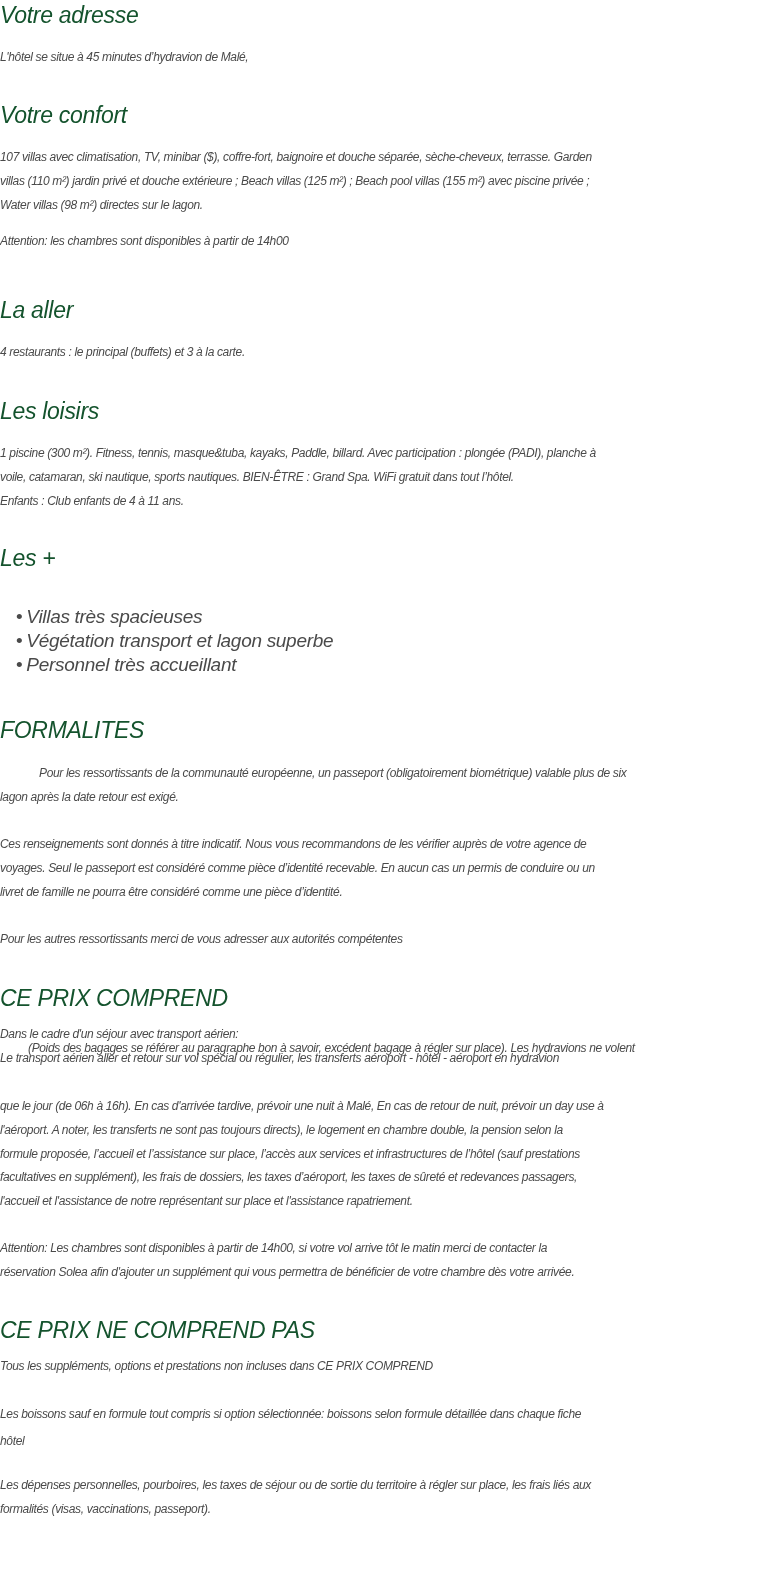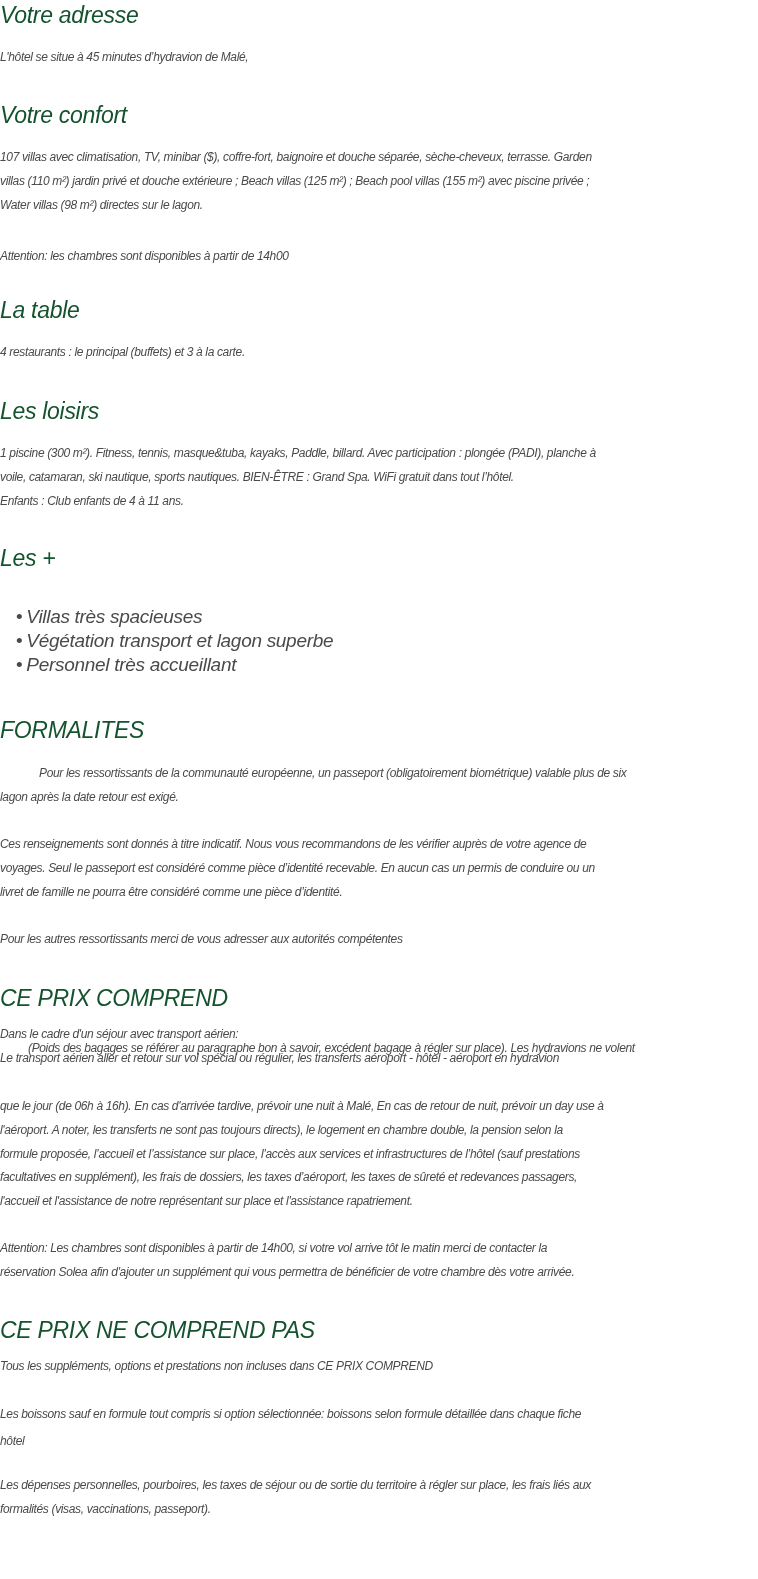--- a/index.html
+++ b/index.html
@@ -54,23 +54,23 @@
 
 <div class="page" style="height:1579px;">
 
   <h2 class="section-title blk" style="top:0px;">Votre adresse</h2>
   <p class="p blk" style="top:45px;">L'hôtel se situe à 45 minutes d’hydravion de Malé,</p>
 
   <h2 class="section-title blk" style="top:100px;">Votre confort</h2>
   <p class="p blk" style="top:145px;">107 villas avec climatisation, TV, minibar ($), coffre-fort, baignoire et douche séparée, sèche-cheveux, terrasse. Garden</p>
   <p class="p blk" style="top:169px;">villas (110 m²) jardin privé et douche extérieure ; Beach villas (125 m²) ; Beach pool villas (155 m²) avec piscine privée ;</p>
   <p class="p blk" style="top:193px;">Water villas (98 m²) directes sur le lagon.</p>
-  <p class="p blk" style="top:244px;">Attention: les chambres sont disponibles à partir de 14h00</p>
+  <p class="p blk" style="top:229px;">Attention: les chambres sont disponibles à partir de 14h00</p>
 
-  <h2 class="section-title blk" style="top:295px;">La table</h2>
+  <h2 class="section-title blk" style="top:295px;">La aller</h2>
   <p class="p blk" style="top:340px;">4 restaurants : le principal (buffets) et 3 à la carte.</p>
 
   <h2 class="section-title blk" style="top:396px;">Les loisirs</h2>
   <p class="p blk" style="top:441px;">1 piscine (300 m²). Fitness, tennis, masque&amp;tuba, kayaks, Paddle, billard. Avec participation : plongée (PADI), planche à</p>
   <p class="p blk" style="top:465px;">voile, catamaran, ski nautique, sports nautiques. BIEN-ÊTRE : Grand Spa. WiFi gratuit dans tout l’hôtel.</p>
   <p class="p blk" style="top:489px;">Enfants : Club enfants de 4 à 11 ans.</p>
 
   <h2 class="section-title blk" style="top:543px;">Les +</h2>
   <ul class="bullets blk" style="top:589px;">
     <li>Villas très spacieuses</li>

